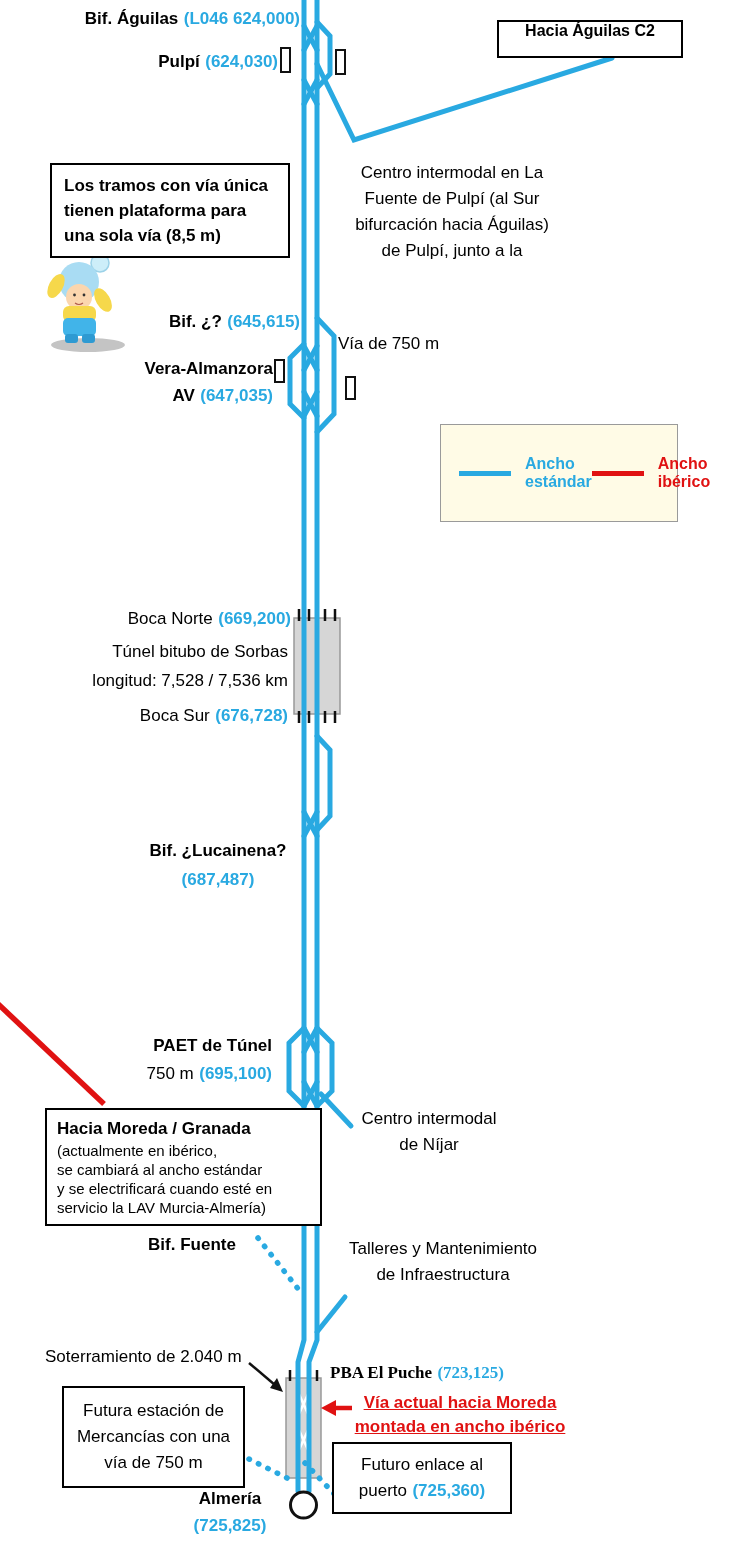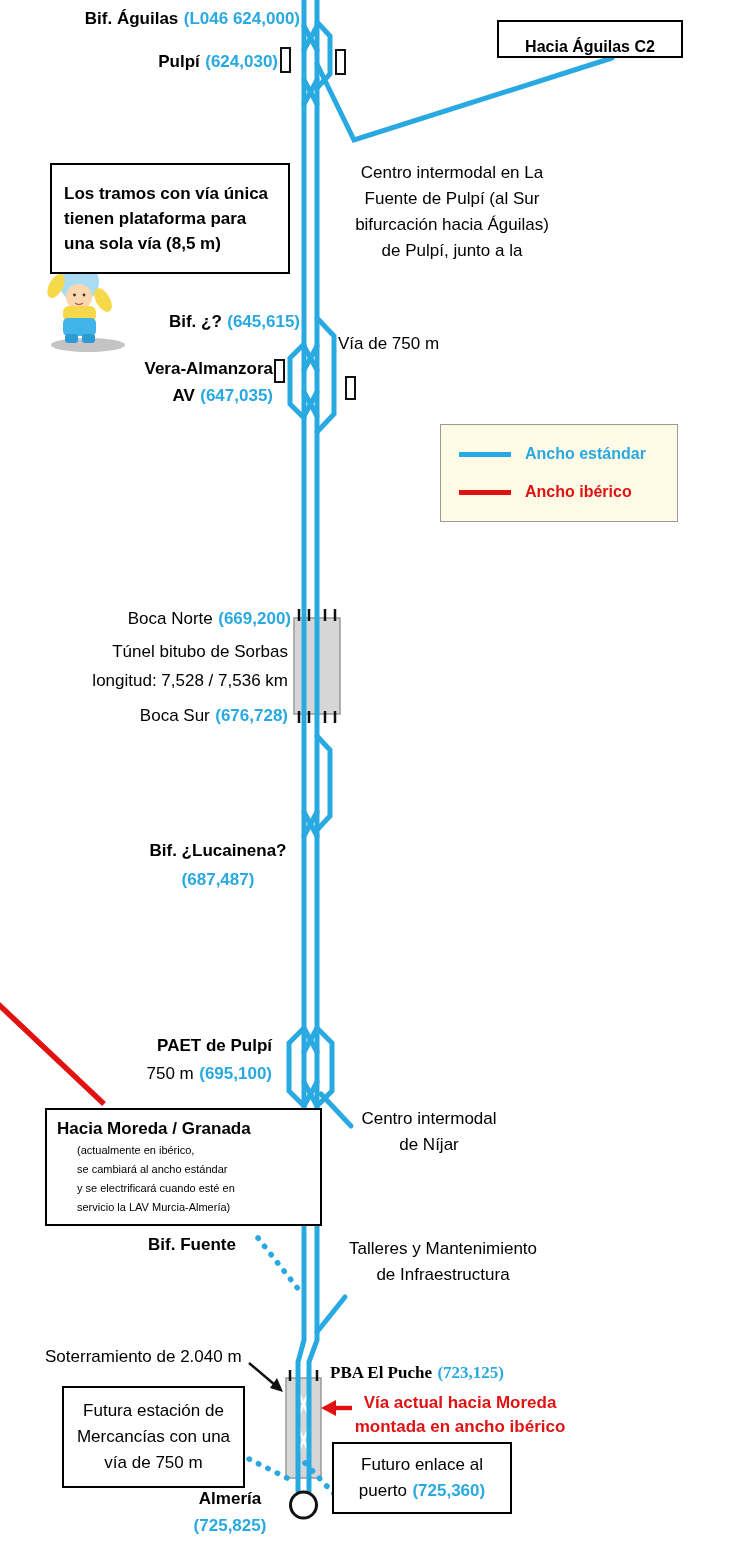--- a/index.html
+++ b/index.html
@@ -25,26 +25,26 @@
   .label{position:absolute;font-size:17px;line-height:1.5;white-space:nowrap;}
   .bold{font-weight:bold;}
   .km{color:var(--standard-gauge);font-weight:bold;}
   span.km:not(:first-child){margin-left:0.32em;}
   .right{text-align:right;}
   .center{text-align:center;}
   .outbox{position:absolute;border:2px solid #000;background:#fff;}
   .red-text{color:var(--iberian-gauge);font-weight:bold;}
   .legend{position:absolute;left:440px;top:424px;width:238px;height:98px;
     background:var(--legend-bg);border:1px solid #9a9a9a;
-    display:flex;flex-direction:column;justify-content:space-evenly;padding:0 18px;}
+    display:flex;flex-direction:row;justify-content:space-evenly;padding:0 18px;}
   .legend-row{display:flex;align-items:center;gap:14px;}
   .legend-line{width:52px;height:5px;flex:0 0 auto;}
   .lh25{line-height:25px;} .lh26{line-height:26px;} .lh27{line-height:27px;}
-  .lh28{line-height:28px;} .lh29{line-height:29px;} .lh24{line-height:24px;}
-  .small{font-size:11px;line-height:19px;margin-left:20px;}
+  .lh28{line-height:28px;} .lh29{line-height:29px;} .lh24{line-height:24px;text-decoration:underline;}
+  .small{font-size:15px;line-height:19px;}
 </style>
 </head>
 <body>
 
 <div class="canvas">
 
   <svg class="layer" width="747" height="1544" viewBox="0 0 747 1544">
 
     <g>
       <rect class="tunnel" x="294" y="618" width="46" height="96"></rect>
@@ -147,32 +147,32 @@
   </svg>
 
   <div class="label right" style="top:6px;right:447px;">
     <span class="bold">Bif. Águilas</span><span class="km">(L046 624,000)</span>
   </div>
 
   <div class="label right" style="top:49px;right:469px;">
     <span class="bold">Pulpí</span><span class="km">(624,030)</span>
   </div>
 
-  <div class="outbox" style="left:497px;top:20px;width:186px;height:38px;display:flex;align-items:flex-end;justify-content:center;">
+  <div class="outbox" style="left:497px;top:20px;width:186px;height:38px;display:flex;align-items:flex-start;justify-content:center;">
     <span class="bold">Hacia Águilas C2</span>
   </div>
 
   <div class="label center lh26" style="left:338px;top:160px;width:228px;">
     <div>Centro intermodal en La</div>
     <div>Fuente de Pulpí (al Sur</div>
     <div>bifurcación hacia Águilas)</div>
     <div>de Pulpí, junto a la</div>
   </div>
 
-  <div class="outbox bold lh25" style="left:50px;top:163px;width:240px;padding:16px 12px;font-size:17px;">
+  <div class="outbox bold lh25" style="left:50px;top:163px;width:240px;padding:8px 12px;font-size:17px;">
     <div>Los tramos con vía única</div>
     <div>tienen plataforma para</div>
     <div>una sola vía (8,5 m)</div>
   </div>
 
   <div class="label right" style="top:309px;right:447px;">
     <span class="bold">Bif. ¿?</span><span class="km">(645,615)</span>
   </div>
 
   <div class="label" style="left:338px;top:331px;">
@@ -207,21 +207,21 @@
   <div class="label right" style="top:703px;right:459px;">
     <span>Boca Sur</span><span class="km">(676,728)</span>
   </div>
 
   <div class="label center lh29" style="left:138px;top:836px;width:160px;">
     <div class="bold">Bif. ¿Lucainena?</div>
     <div><span class="km">(687,487)</span></div>
   </div>
 
   <div class="label right lh28" style="top:1032px;right:475px;">
-    <div class="bold">PAET de Pulpí</div>
+    <div class="bold">PAET de Túnel</div>
     <div><span>750 m</span><span class="km">(695,100)</span></div>
   </div>
 
   <div class="label center lh26" style="left:347px;top:1106px;width:164px;">
     <div>Centro intermodal</div>
     <div>de Níjar</div>
   </div>
 
   <div class="outbox" style="left:45px;top:1108px;width:277px;padding:7px 10px;">
     <div class="bold" style="font-size:17px;line-height:24px;">Hacia Moreda / Granada</div>

